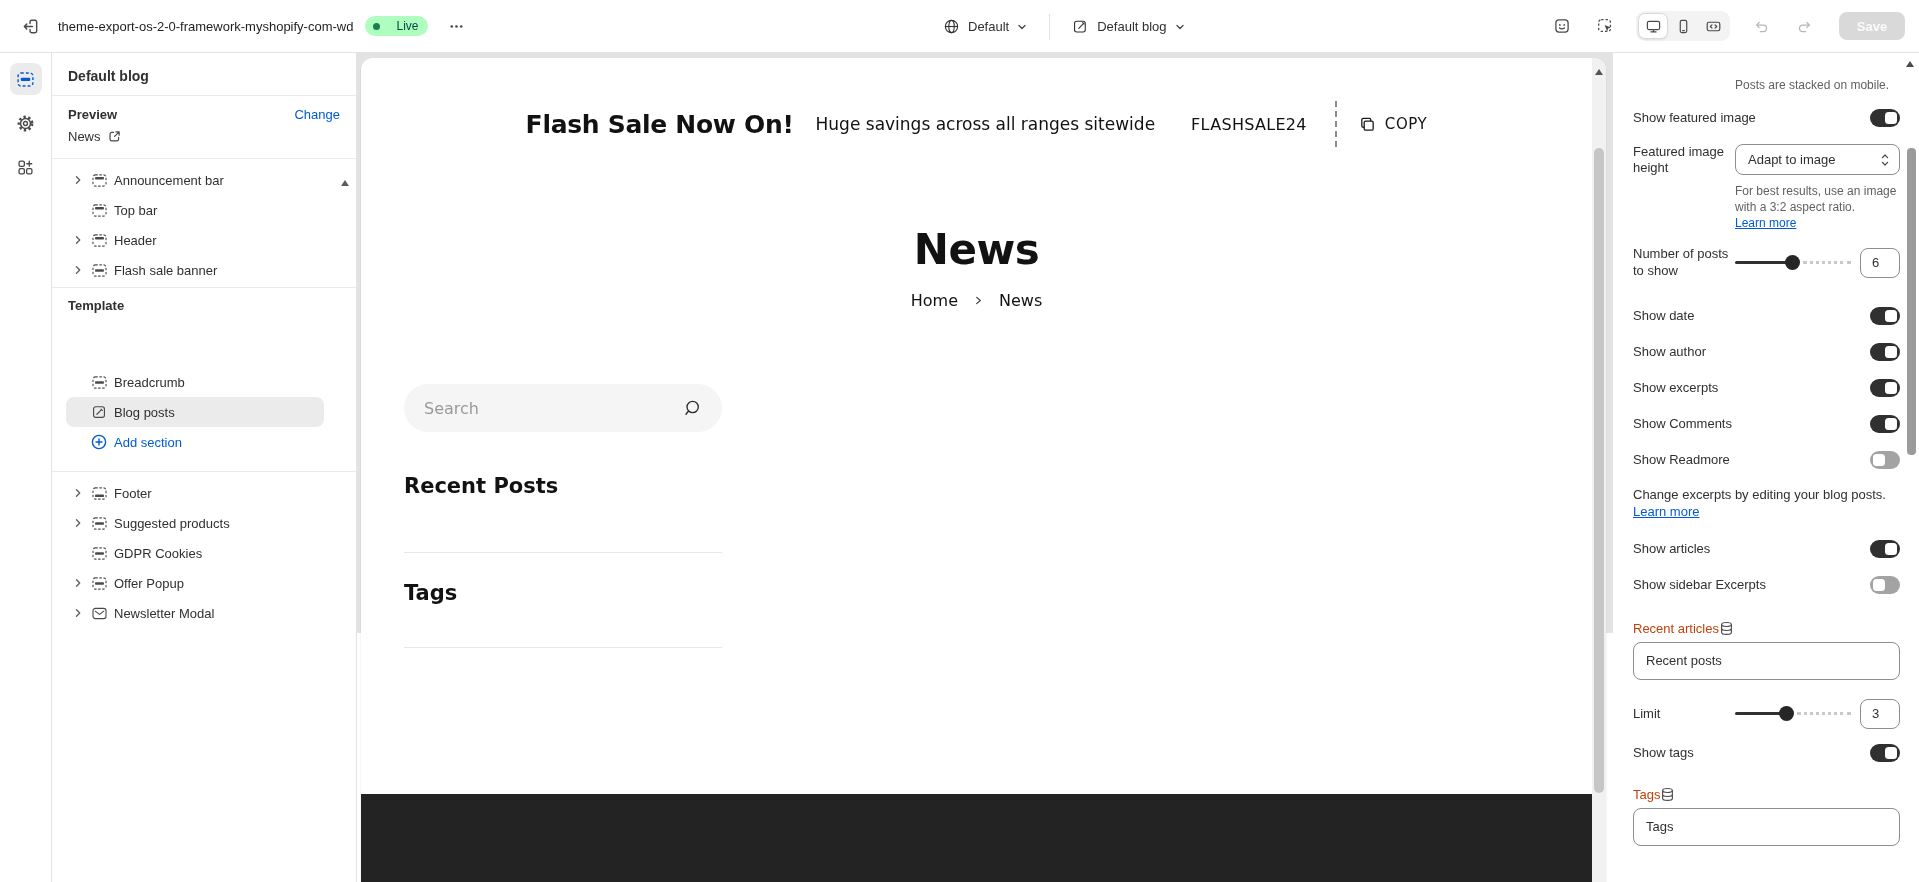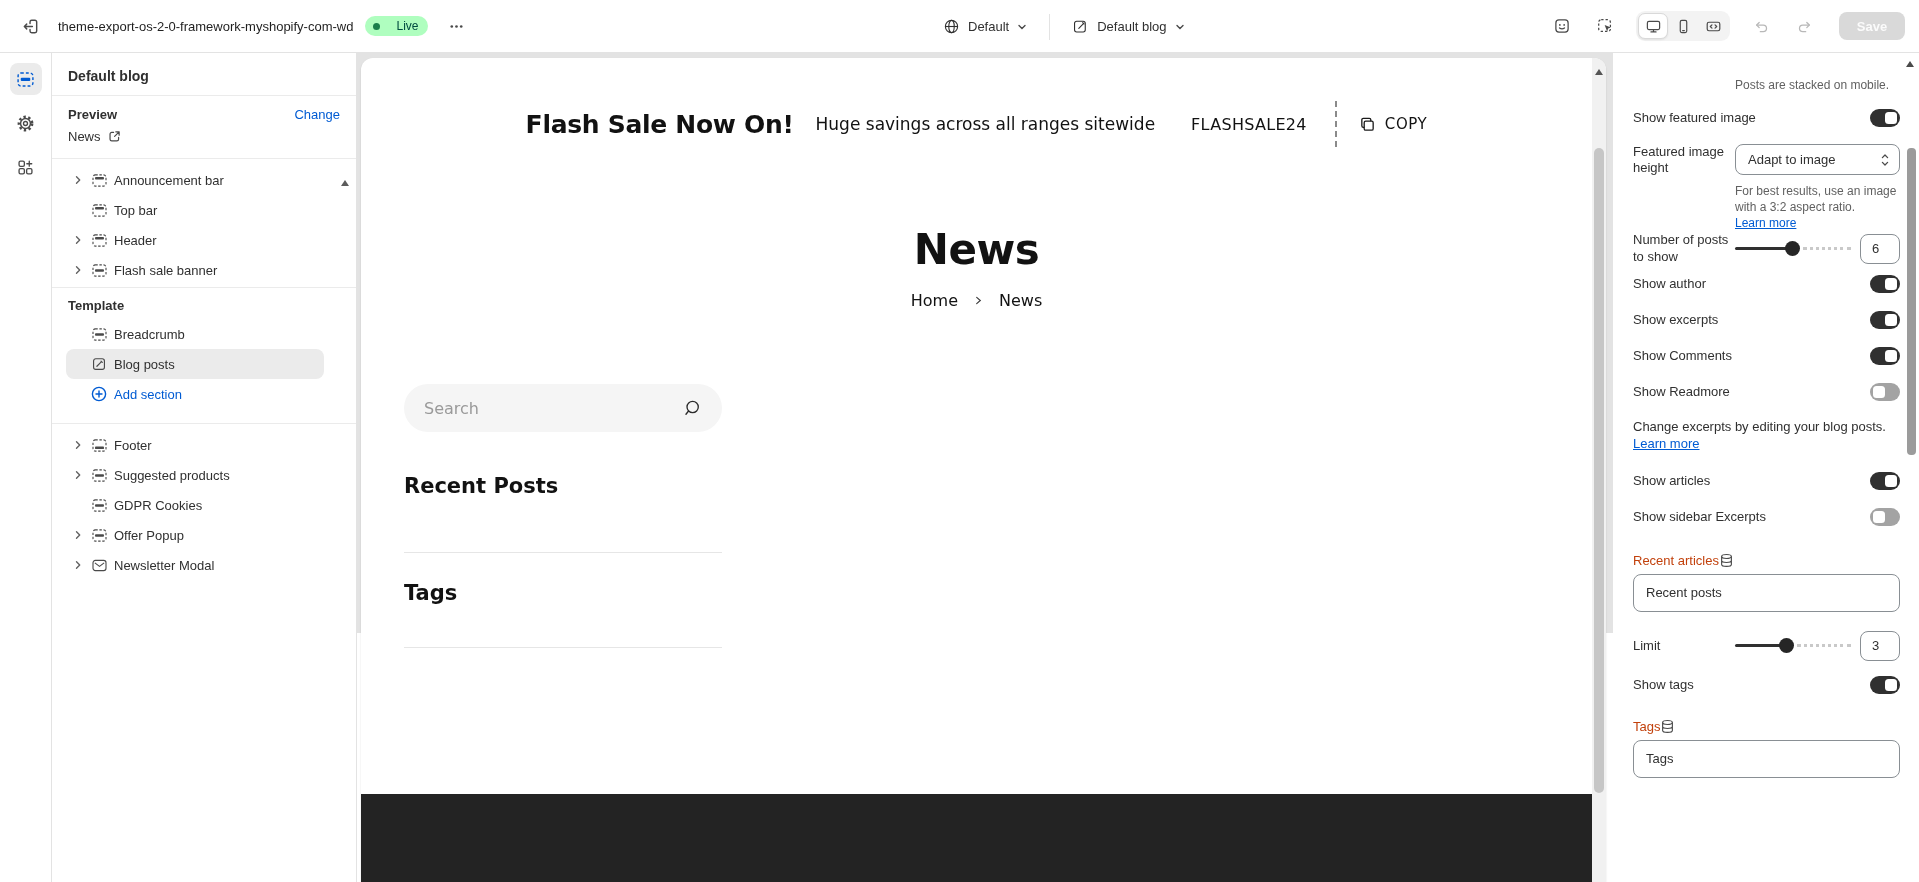--- a/index.html
+++ b/index.html
@@ -41,21 +41,21 @@
   .sidebar { position:absolute; left:52px; top:53px; width:305px; height:829px; background:#fff;
     border-right:1px solid #e3e3e3; }
   .side-head { padding:15px 16px 11px; font-size:14px; font-weight:700; color:#303030; }
   .shr { border:none; border-top:1px solid #ebebeb; }
   .preview-block { padding:11px 16px 14px; }
   .pb-row1 { display:flex; justify-content:space-between; align-items:center; }
   .pb-label { font-size:13px; font-weight:700; }
   .link { color:#005bd3; font-size:13px; cursor:pointer; text-decoration:none; }
   .pb-row2 { margin-top:7px; display:flex; align-items:center; gap:7px; font-size:13px; color:#303030; }
   .tree { padding:6px 0 2px; }
-  .tree.pad-b { padding-bottom:12px; }
+  .tree.pad-b { padding-bottom:12px;margin-top:48px; }
   .tree-row { height:30px; display:flex; align-items:center; margin:0 32px 0 14px;
     padding:0 6px 0 4px; border-radius:8px; font-size:13px; color:#303030; gap:4px; cursor:pointer; }
   .tree-row.selected { background:#ebebeb; }
   .tw-chev { width:16px; height:16px; display:flex; align-items:center; justify-content:center; color:#616161; flex:none; }
   .tw-icon { width:18px; height:16px; display:flex; align-items:center; justify-content:center; color:#4a4a4a; flex:none; }
   .tw-label { margin-left:2px; white-space:nowrap; }
   .group-head { padding:10px 16px 6px; font-size:13px; font-weight:700; }
   .add-row { height:30px; display:flex; align-items:center; margin:0 32px 2px 14px; padding:0 6px 0 4px;
     gap:4px; color:#005bd3; font-size:13px; cursor:pointer; }
   .side-up-arrow { position:absolute; top:127px; right:7px; width:0; height:0;
@@ -541,30 +541,34 @@
           <path d="M2.4 5.6 5 3 7.6 5.6 M2.4 10.4 5 13 7.6 10.4"></path>
         </svg>
       </span>
     </div>
   </div>
   <div class="help">
     <span>For best results, use an image with a 3:2 aspect ratio.</span><br>
     <a class="link ul">Learn more</a>
   </div>
 
-  <div class="irow" style="height:34px">
+  <div class="irow" style="margin-top:14px; height:34px">
     <span class="ilabel">Number of posts to show</span>
     <div class="slider">
       <span class="sl-fill" style="width:45%"></span>
         <span class="sl-thumb"></span>
         <span class="sl-rest"></span>
     </div>
     <input class="numbox" value="6" style="">
   </div>
 
+  <div class="trow" style="margin-top:18px">
+    <span>Show date</span>
+    <span class="toggle on"></span>
+  </div>
   <div class="trow">
     <span>Show author</span>
     <span class="toggle on"></span>
   </div>
   <div class="trow">
     <span>Show excerpts</span>
     <span class="toggle on"></span>
   </div>
   <div class="trow">
     <span>Show Comments</span>

